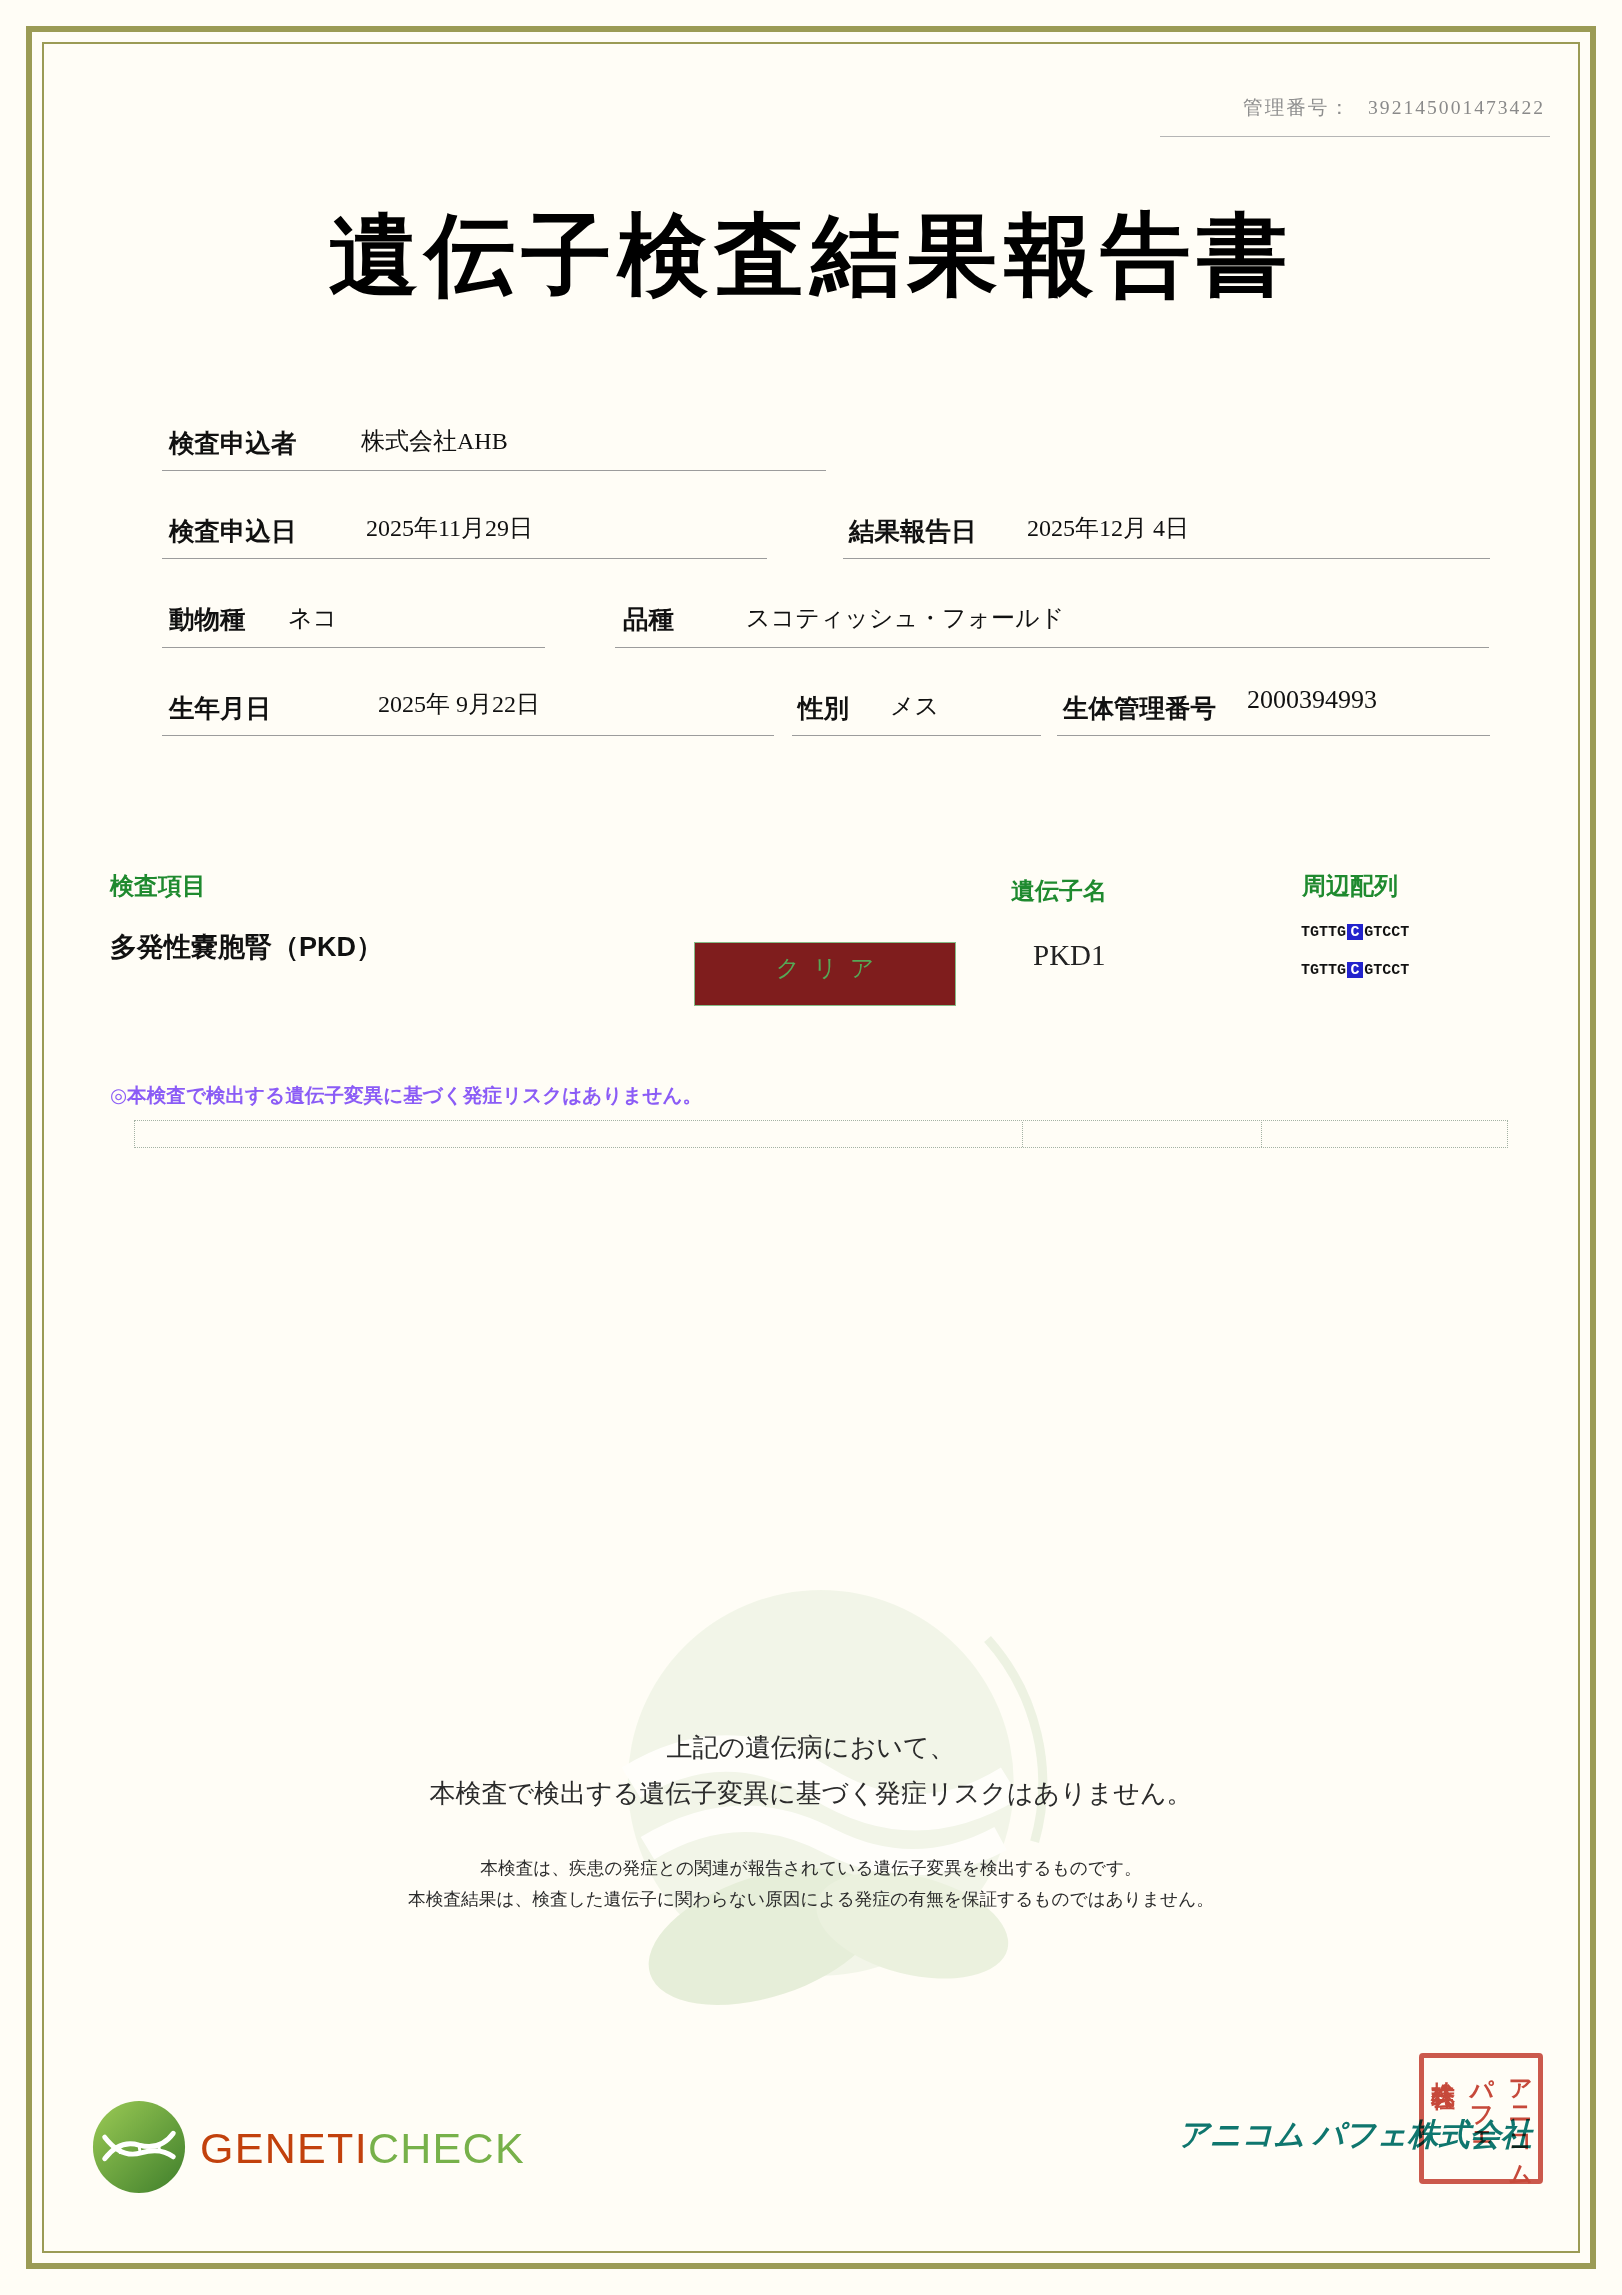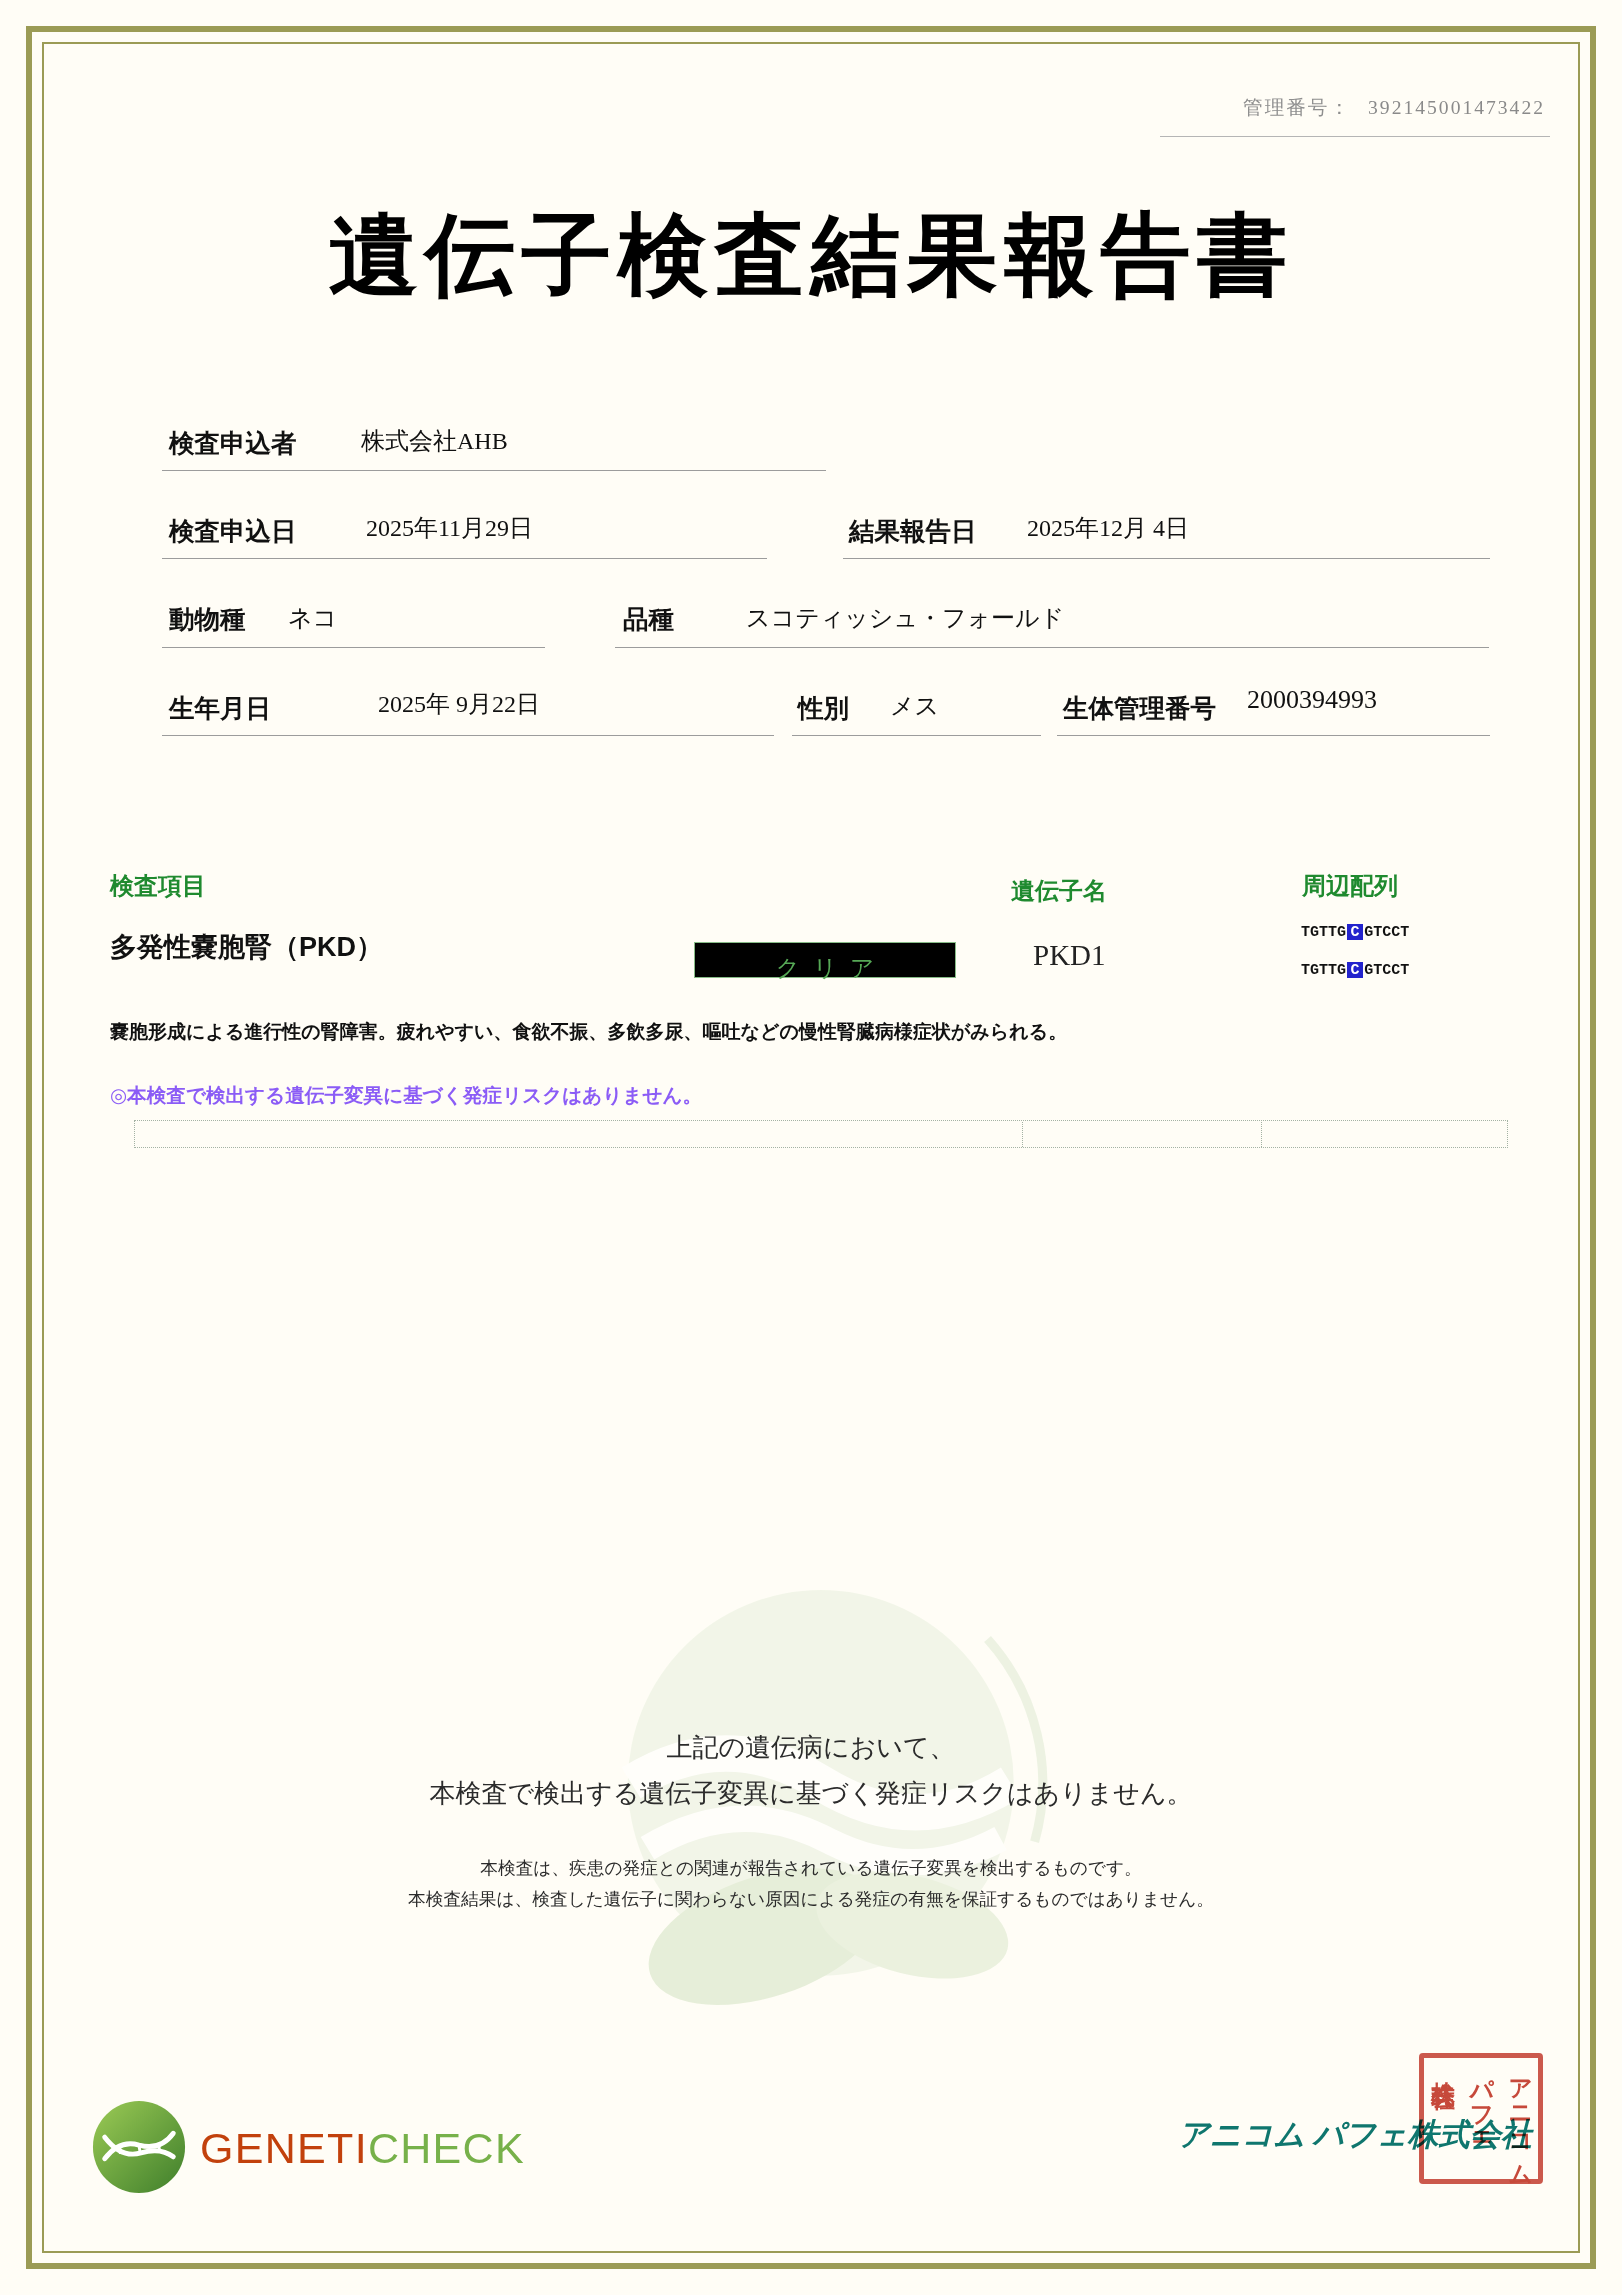--- a/index.html
+++ b/index.html
@@ -22,23 +22,23 @@
   .title { text-align:center; font-size:90px; font-weight:bold; letter-spacing:6.5px; color:#000; }
 
   
   .lbl { font-size:25.5px; font-weight:bold; color:#111; }
   .val { font-size:24px; color:#111; }
   .rule { border-bottom:1.3px solid #9c9c9c; }
 
   
   .hdr-green { font-size:24px; font-weight:bold; color:#1f8a2f; }
   .item-name { font-size:27px; font-weight:bold; font-family:"Liberation Sans","DejaVu Sans",sans-serif; color:#111; }
-  .result-box { width:262px; height:36px; border:1.3px solid #86bb86; text-align:center; line-height:50px;
+  .result-box { width:262px; height:64px; border:1.3px solid #86bb86; text-align:center; line-height:50px;
                 font-size:23.6px; letter-spacing:13px; text-indent:13px; color:#56a856;
-                font-family:"Liberation Sans","DejaVu Sans",sans-serif; background:#000000; }
+                font-family:"Liberation Sans","DejaVu Sans",sans-serif; background:#7f1d1d; }
   .gene { font-size:29px; color:#222; }
   .seq { font-family:Liberation Mono, monospace; font-size:15px; font-weight:bold; color:#111;text-align:right; }
   .seq .variant { display:inline-block; background:#2323cd; color:#ffffff; padding:0.7px 3.3px; margin:0 1.3px; }
   .desc { font-size:19px; font-weight:bold; font-family:"Liberation Sans","DejaVu Sans",sans-serif; color:#111; }
   .risk { font-size:19.6px; font-weight:bold; font-family:"Liberation Sans","DejaVu Sans",sans-serif; color:#8b5cf6; }
 
   
   .dotted-box { border:1.3px dotted #a4b2a4; }
   .vdot { border-left:1.3px dotted #a4b2a4; }
 
@@ -109,21 +109,20 @@
   <div class="abs result-box" style="left:694px; top:942px;">クリア</div>
   <span class="abs gene" style="left:1033px; top:941px;">PKD1</span>
 
   <div class="abs seq" style="left:1301px; top:924px;">
     <span>TGTTG</span><span class="variant">C</span><span>GTCCT</span>
   </div>
   <div class="abs seq" style="left:1301px; top:962px;">
     <span>TGTTG</span><span class="variant">C</span><span>GTCCT</span>
   </div>
 
-  <div class="abs desc" style="left:110px; top:1022px;">嚢胞形成による進行性の腎障害。疲れやすい、食欲不振、多飲多尿、嘔吐などの慢性腎臓病様症状がみられる。</div>
   <div class="abs risk" style="left:110px; top:1086px;">◎本検査で検出する遺伝子変異に基づく発症リスクはありません。</div>
 
   <div class="abs dotted-box" style="left:134px; top:1120px; width:1374px; height:27.5px;"></div>
   <div class="abs vdot" style="left:1022px; top:1122px; height:25px;"></div>
   <div class="abs vdot" style="left:1261px; top:1122px; height:25px;"></div>
 
   <svg class="abs" style="left:569px; top:1567px;" width="497" height="471" viewBox="0 0 760 720">
     <g opacity="0.5">
       <circle cx="385" cy="330" r="295" fill="#e6efdb"></circle>
       <path d="M640 110 A330 330 0 0 1 712 420" stroke="#dce8d0" stroke-width="14" fill="none"></path>

